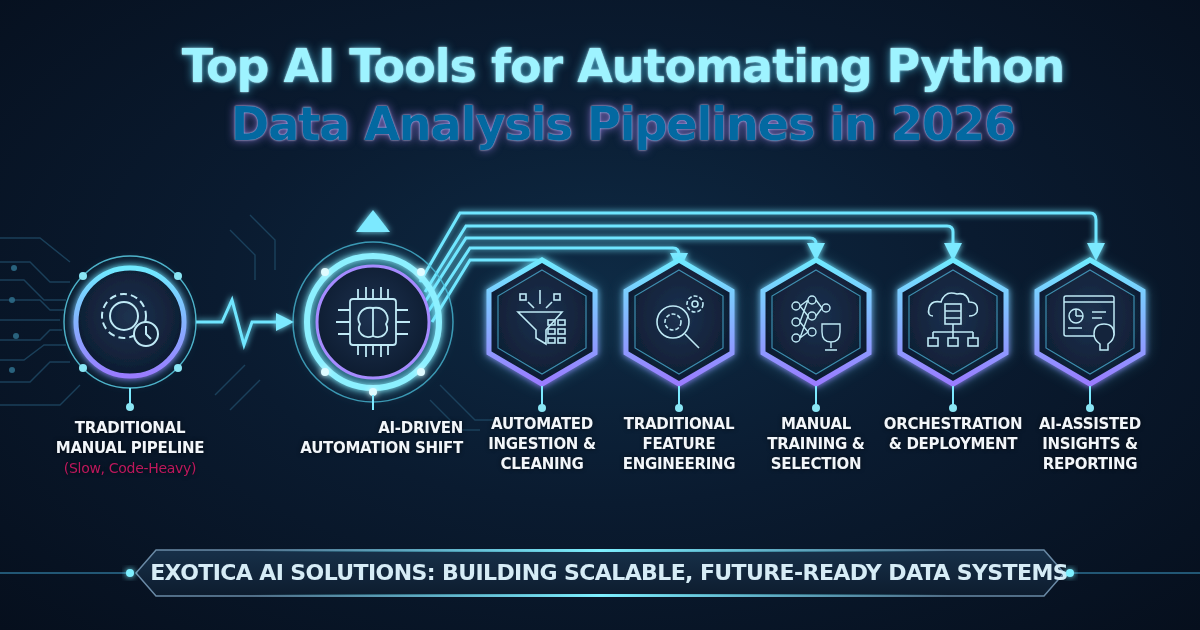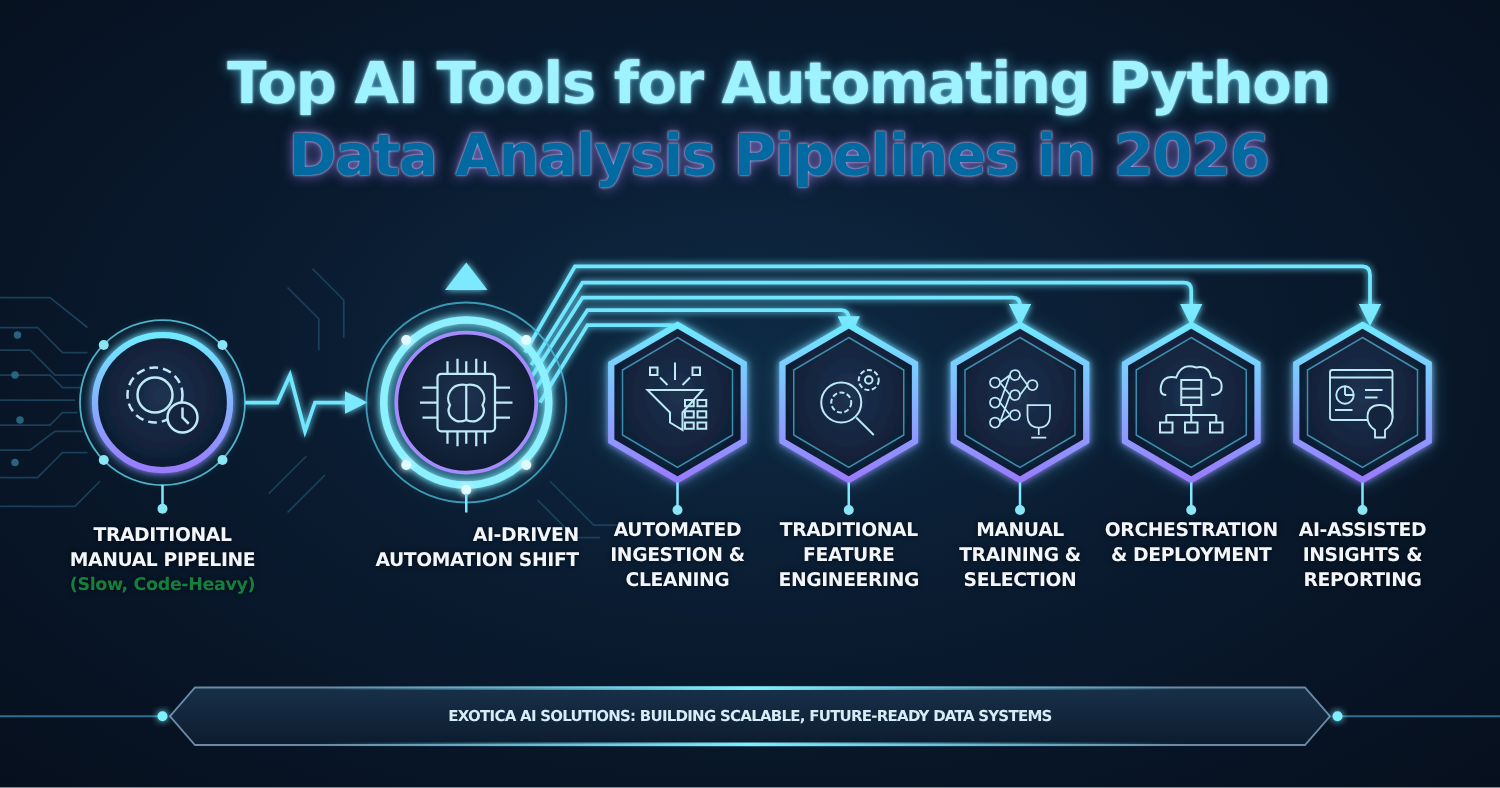--- a/index.html
+++ b/index.html
@@ -6,24 +6,24 @@
   body{width:1200px;height:630px;overflow:hidden;position:relative;
     background:radial-gradient(ellipse at 50% 45%, #0e2a44 0%, #0a1b30 45%, #060f1d 100%);
     font-family:"DejaVu Sans","Liberation Sans",sans-serif;}
   .title{position:absolute;left:0;width:1200px;text-align:center;
     font-family:"DejaVu Sans",sans-serif;font-weight:bold;font-size:46px;letter-spacing:-1px;line-height:56px;padding-left:23px;}
   .t1{top:38px;color:#9ef3ff;text-shadow:0 0 10px rgba(90,220,255,.7),0 0 2px #fff;}
   .t2{top:96px;color:#0369a1;text-shadow:0 0 10px rgba(170,140,255,.7),0 0 2px #fff;}
   svg.diagram{position:absolute;left:0;top:0;}
   .label{position:absolute;text-align:center;color:#f2f6fa;font-family:"DejaVu Sans",sans-serif;
     font-weight:bold;font-size:15px;line-height:20px;letter-spacing:-0.3px;text-shadow:0 0 4px rgba(0,0,0,.6);}
-  .sub{font-weight:bold;font-size:14px;color:#15803d;}
+  .sub{font-weight:normal;font-size:14px;color:#be185d;}
   .banner{position:absolute;left:132px;top:547px;width:936px;height:52px;}
-  .banner-text{position:absolute;left:0;top:0;width:936px;height:52px;line-height:52px;text-align:center;
-    font-family:"DejaVu Sans",sans-serif;font-weight:bold;font-size:12px;letter-spacing:-0.6px;color:#d6ecf6;}
+  .banner-text{position:absolute;left:0;top:0;width:936px;height:52px;line-height:52px;text-align:right;
+    font-family:"DejaVu Sans",sans-serif;font-weight:bold;font-size:22px;letter-spacing:-0.6px;color:#d6ecf6;}
 </style>
 </head>
 <body>
 
 <div class="title t1">Top AI Tools for Automating Python</div>
 <div class="title t2">Data Analysis Pipelines in 2026</div>
 
 <svg class="diagram" width="1200" height="630" viewBox="0 0 1200 630">
   <defs>
     <filter id="glow" x="-50%" y="-50%" width="200%" height="200%">

